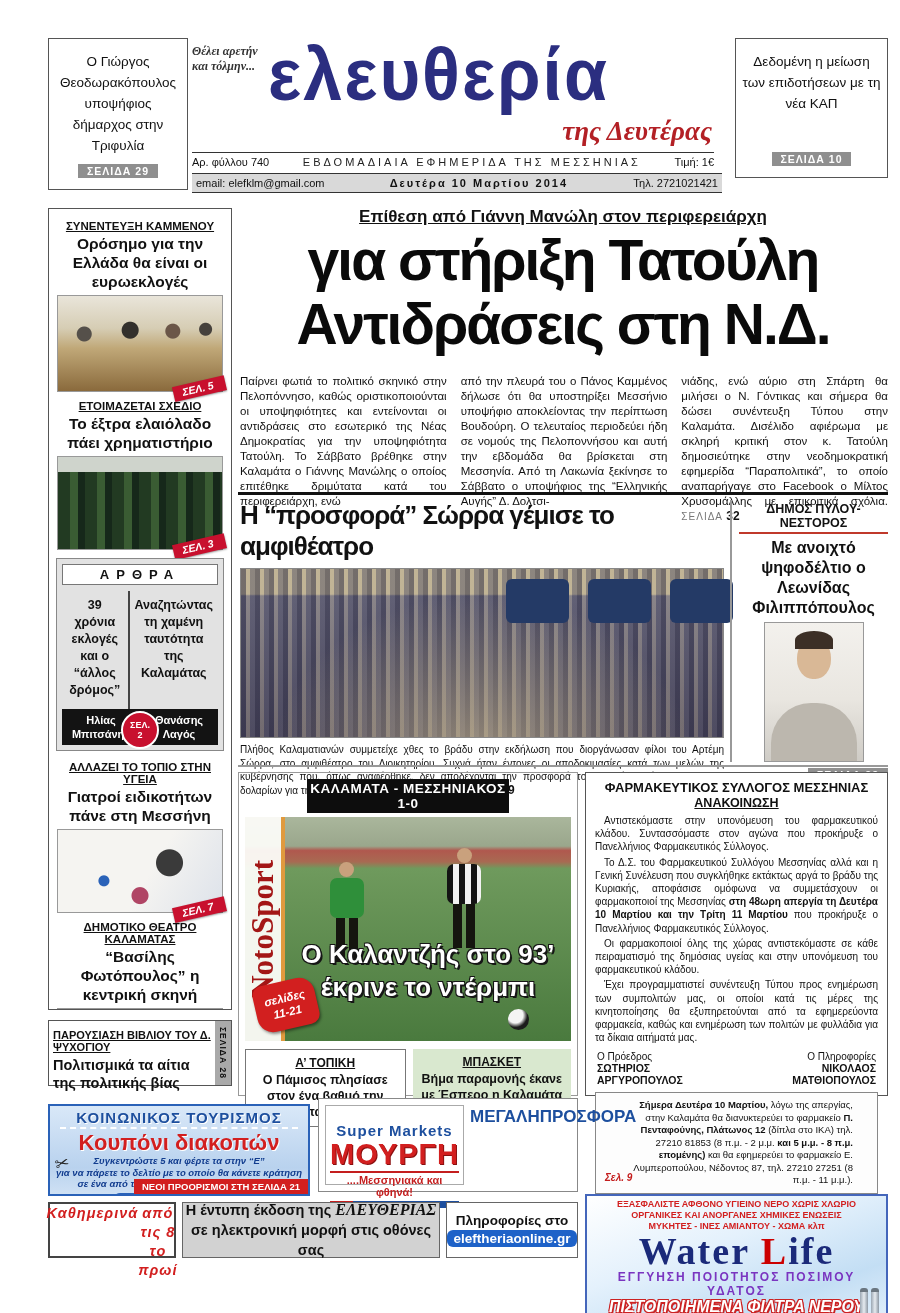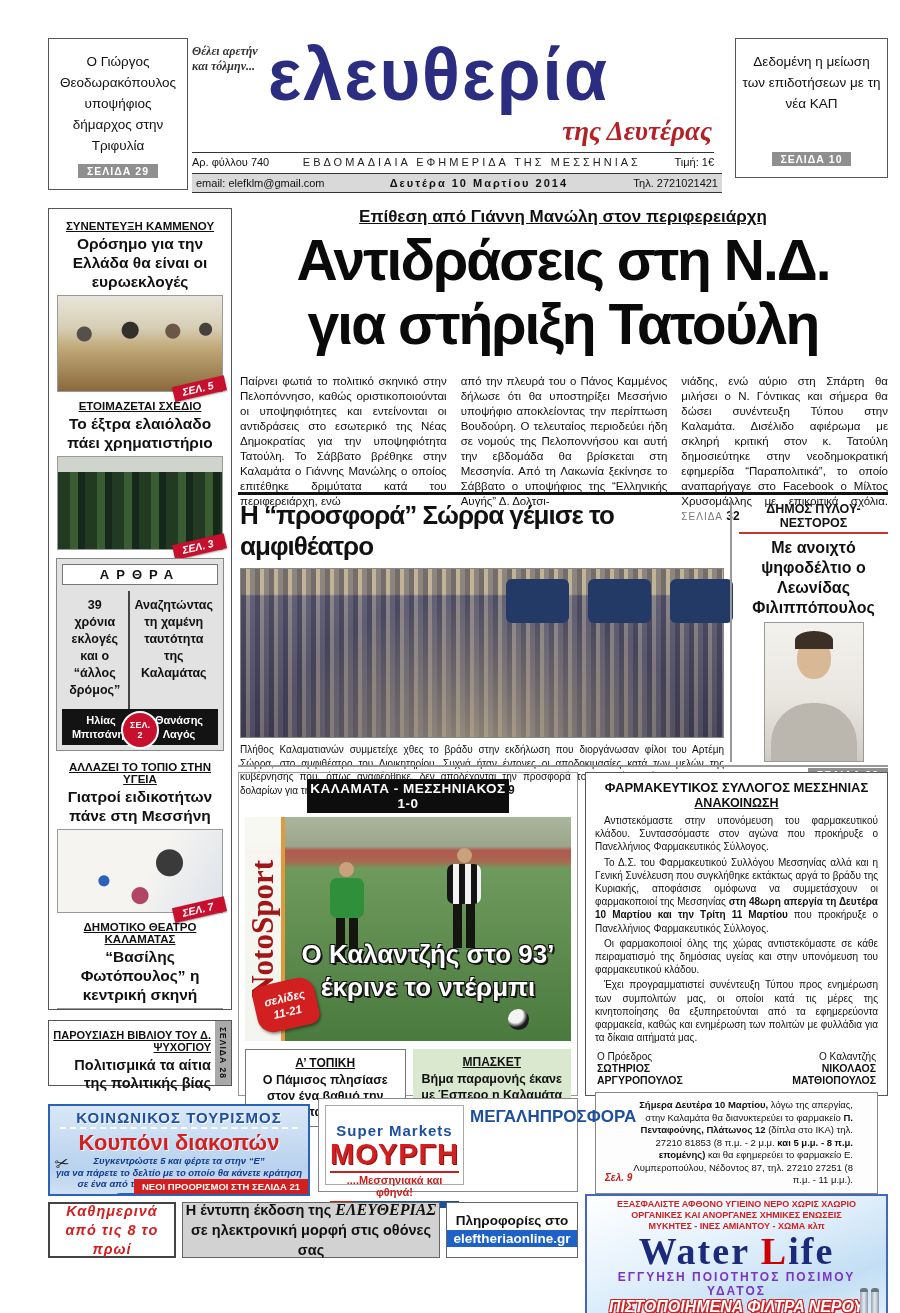--- a/index.html
+++ b/index.html
@@ -48,21 +48,21 @@
   .arthra-col{flex:1;padding:6px 5px 10px;font-size:12.5px;font-weight:600;text-align:center;line-height:17px;}
   .arthra-col + .arthra-col{border-left:2px solid #444;}
   .arthra-strips{display:flex;position:relative;}
   .arthra-strip{flex:1;background:#131313;color:#fff;font-weight:bold;font-size:11px;
                 text-align:center;padding:4px 2px;line-height:14px;}
   .sel-circle{position:absolute;left:50%;top:50%;transform:translate(-50%,-42%);width:34px;height:34px;
               border-radius:50%;background:#c8102e;color:#fff;font-weight:bold;font-size:9px;
               display:flex;flex-direction:column;align-items:center;justify-content:center;line-height:10px;
               border:2px solid #fff;}
   .bookbox{display:flex;border:1px solid #555;box-sizing:border-box;}
-  .bookbox .bb-main{flex:1;padding:6px 4px;text-align:right;}
+  .bookbox .bb-main{flex:1;padding:6px 4px;text-align:left;}
   .bb-kicker{font-size:11px;font-weight:bold;text-decoration:underline;margin:2px 0 3px;}
   .bb-title{font-size:14.5px;font-weight:bold;line-height:18px;}
   .vstrip{width:16px;background:#a9a9a9;display:flex;align-items:center;justify-content:center;}
   .vstrip span{writing-mode:vertical-rl;font-size:8.5px;font-weight:bold;color:#111;letter-spacing:1px;}
   .ph-kammenos{height:95px;background:
      radial-gradient(circle at 16% 40%,#55504a 7px,transparent 8px),
      radial-gradient(circle at 44% 36%,#33302c 8px,transparent 9px),
      radial-gradient(circle at 70% 37%,#6b5648 7px,transparent 8px),
      radial-gradient(circle at 90% 35%,#46413c 6px,transparent 7px),
      linear-gradient(180deg,#e9e5da 0%,#d6cdb4 34%,#c0a878 55%,#8a6a3c 100%);}
@@ -167,29 +167,29 @@
   .wl-logo{font-family:"Liberation Serif","DejaVu Serif",serif;font-weight:bold;font-size:38px;
            line-height:38px;color:#1b2a7a;letter-spacing:2px;}
   .wl-logo .red{color:#c00;}
   .wl-guarantee{color:#7a35c0;font-weight:bold;font-size:12px;letter-spacing:2px;}
   .wl-filters{color:#fff;font-weight:800;font-style:italic;font-size:16px;
               text-shadow:1.5px 1.5px 0 #c22,-1px -1px 0 #c22,1px -1px 0 #c22,-1px 1px 0 #c22;}
   .wl-filter-img{position:absolute;right:7px;bottom:26px;display:flex;gap:3px;}
   .wl-filter-img i{display:block;width:8px;height:38px;background:linear-gradient(90deg,#9aa6b2,#e6ebf0,#8b97a3);
                    border-radius:3px;border-top:4px solid #6b7680;}
   
-  .foot1{border:2px solid #444;background:#fff;display:flex;flex-direction:column;justify-content:center;
+  .foot1{border:2px solid #444;background:#fff;display:flex;justify-content:center;
          text-align:center;color:#d21f1f;font-weight:800;font-style:italic;font-size:14.5px;line-height:19px;
          box-sizing:border-box;letter-spacing:1px;}
   .foot2{background:#d2d2d2;border:1px solid #666;display:flex;flex-direction:column;justify-content:center;
          text-align:center;font-size:14.5px;font-weight:bold;line-height:20px;box-sizing:border-box;}
   .foot2 .serif{font-family:"Liberation Serif","DejaVu Serif",serif;font-style:italic;font-size:16px;}
   .foot3{background:#fff;border:1px solid #666;display:flex;flex-direction:column;justify-content:center;
          align-items:center;text-align:center;font-size:13.5px;font-weight:800;box-sizing:border-box;gap:2px;}
-  .foot3 .site{background:#1e62c8;color:#fff;padding:1px 6px;font-size:13.5px;}
+  .foot3 .site{background:#1e62c8;color:#fff;padding:1px 6px;font-size:13.5px;border-radius:6px;}
 </style>
 </head>
 <body>
 
 <div class="page">
 
   <div class="abs box teaser" style="left:48px;top:38px;width:140px;height:152px;">
     <p>Ο Γιώργος Θεοδωρακόπουλος υποψήφιος δήμαρχος στην Τριφυλία</p>
     <div class="center"><span class="badge-gray">ΣΕΛΙΔΑ 29</span></div>
   </div>
@@ -210,22 +210,22 @@
     <span>Τηλ. 2721021421</span>
   </div>
 
   <div class="abs box teaser" style="left:735px;top:38px;width:153px;height:140px;">
     <p>Δεδομένη η μείωση των επιδοτήσεων με τη νέα ΚΑΠ</p>
     <div class="center"><span class="badge-gray">ΣΕΛΙΔΑ 10</span></div>
   </div>
 
   <div class="abs kicker center" style="left:238px;top:207px;width:650px;">Επίθεση από Γιάννη Μανώλη στον περιφερειάρχη</div>
   <div class="abs headline center" style="left:238px;top:228px;width:650px;">
+    <div>για στήριξη Τατούλη</div>
     <div>Αντιδράσεις στη Ν.Δ.</div>
-    <div>για στήριξη Τατούλη</div>
   </div>
   <div class="abs lead-cols" style="left:240px;top:374px;width:648px;">
     <p>Παίρνει φωτιά το πολιτικό σκηνικό στην Πελοπόννησο, καθώς οριστικοποιούνται οι υποψηφιότητες και εντείνονται οι αντιδράσεις στο εσωτερικό της Νέας Δημοκρατίας για την υποψηφιότητα Τατούλη. Το Σάββατο βρέθηκε στην Καλαμάτα ο Γιάννης Μανώλης ο οποίος επιτέθηκε δριμύτατα κατά του περιφερειάρχη, ενώ</p>
     <p>από την πλευρά του ο Πάνος Καμμένος δήλωσε ότι θα υποστηρίξει Μεσσήνιο υποψήφιο αποκλείοντας την περίπτωση Βουδούρη. Ο τελευταίος περιοδεύει ήδη σε νομούς της Πελοποννήσου και αυτή την εβδομάδα θα βρίσκεται στη Μεσσηνία. Από τη Λακωνία ξεκίνησε το Σάββατο ο υποψήφιος της “Ελληνικής Αυγής” Δ. Δολτσι-</p>
     <p><span>νιάδης, ενώ αύριο στη Σπάρτη θα μιλήσει ο Ν. Γόντικας και σήμερα θα δώσει συνέντευξη Τύπου στην Καλαμάτα. Δισέλιδο αφιέρωμα με σκληρή κριτική στον κ. Τατούλη δημοσιεύτηκε στην νεοδημοκρατική εφημερίδα “Παραπολιτικά”, το οποίο αναπαρήγαγε στο Facebook ο Μίλτος Χρυσομάλλης με επικριτικά σχόλια.</span>
       <span class="pgref"><span>ΣΕΛΙΔΑ</span> <b>32</b></span>
     </p>
   </div>
   <div class="abs rule" style="left:238px;top:492px;width:650px;height:3px;"></div>
 
@@ -298,21 +298,21 @@
     <p>Αντιστεκόμαστε στην υπονόμευση του φαρμακευτικού κλάδου. Συντασσόμαστε στον αγώνα που προκήρυξε ο Πανελλήνιος Φαρμακευτικός Σύλλογος.</p>
     <p><span>Το Δ.Σ. του Φαρμακευτικού Συλλόγου Μεσσηνίας αλλά και η Γενική Συνέλευση που συγκλήθηκε εκτάκτως αργά το βράδυ της Κυριακής, αποφάσισε ομόφωνα να συμμετάσχουν οι φαρμακοποιοί της Μεσσηνίας </span><b>στη 48ωρη απεργία τη Δευτέρα 10 Μαρτίου και την Τρίτη 11 Μαρτίου </b><span>που προκήρυξε ο Πανελλήνιος Φαρμακευτικός Σύλλογος.</span></p>
     <p>Οι φαρμακοποιοί όλης της χώρας αντιστεκόμαστε σε κάθε πειραματισμό της δημόσιας υγείας και στην υπονόμευση του φαρμακευτικού κλάδου.</p>
     <p>Έχει προγραμματιστεί συνέντευξη Τύπου προς ενημέρωση των συμπολιτών μας, οι οποίοι κατά τις μέρες της κινητοποίησης θα εξυπηρετούνται από τα εφημερεύοντα φαρμακεία, καθώς και ενημέρωση των πολιτών με φυλλάδια για τα δίκαια αιτήματά μας.</p>
     <div class="sigs">
       <div>
         <div>Ο Πρόεδρος</div>
         <div class="name">ΣΩΤΗΡΙΟΣ ΑΡΓΥΡΟΠΟΥΛΟΣ</div>
       </div>
       <div class="sig-r">
-        <div>Ο Καλαντζής</div>
+        <div>Ο Πληροφορίες</div>
         <div class="name">ΝΙΚΟΛΑΟΣ ΜΑΤΘΙΟΠΟΥΛΟΣ</div>
       </div>
     </div>
     <div class="duty">
       <b>Σήμερα Δευτέρα 10 Μαρτίου,</b><span> λόγω της απεργίας, στην Καλαμάτα θα διανυκτερεύει το φαρμακείο </span><b>Π. Πενταφούνης, Πλάτωνος 12</b><span> (δίπλα στο ΙΚΑ) τηλ. 27210 81853 (8 π.μ. - 2 μ.μ. </span><b>και 5 μ.μ. - 8 π.μ. επομένης)</b><span> και θα εφημερεύει το φαρμακείο Ε. Λυμπεροπούλου, Νέδοντος 87, τηλ. 27210 27251 (8 π.μ. - 11 μ.μ.).</span>
     </div>
   </div>
 
   <div class="abs side-box" style="left:48px;top:208px;width:184px;height:802px;">
 

